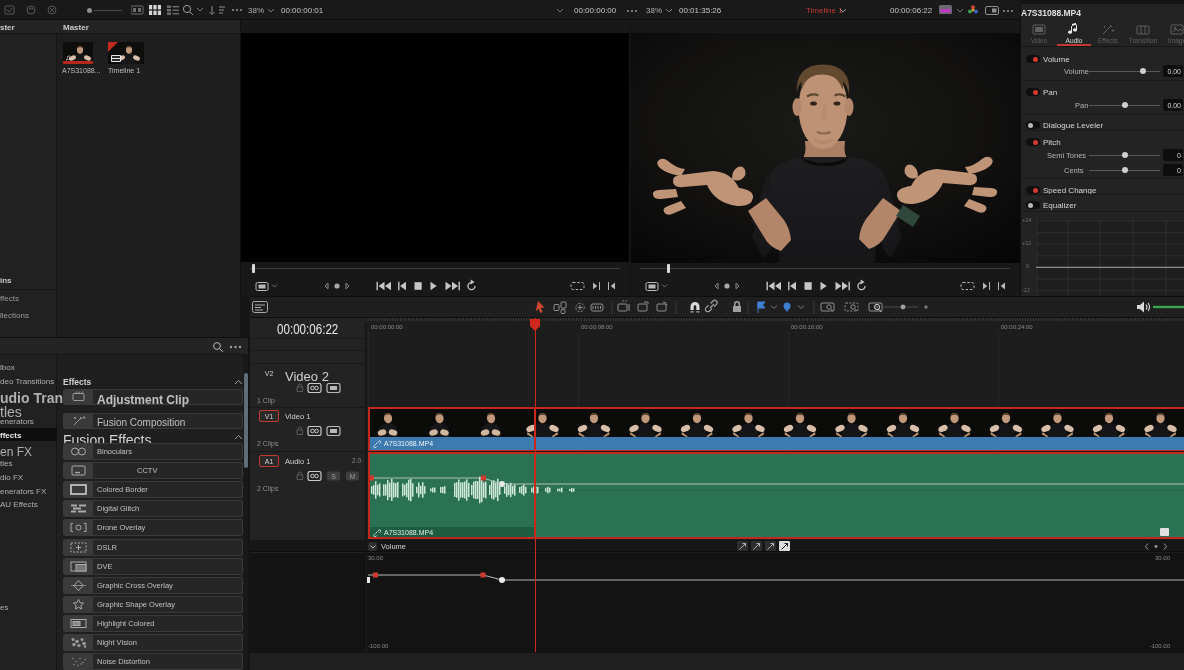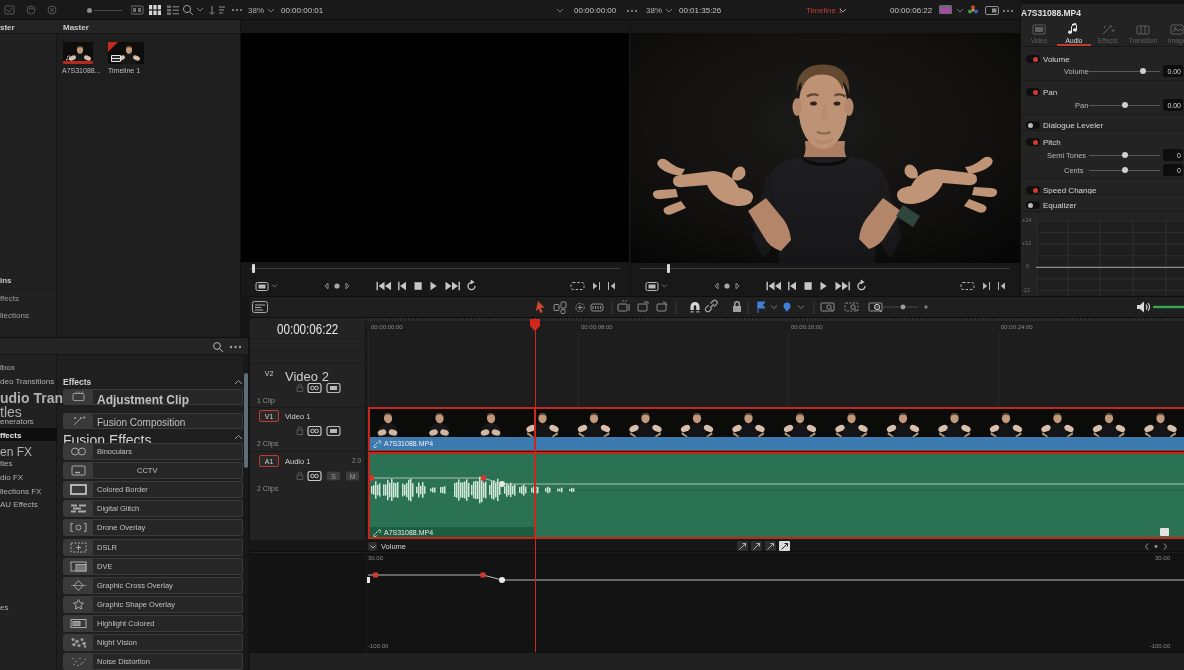--- a/index.html
+++ b/index.html
@@ -156,21 +156,21 @@
 <span class="txt" style="left:0px;top:364px;font-size:8px;color:#b0b0b0;font-weight:normal;">lbox</span>
 <span class="txt" style="left:0px;top:378px;font-size:8px;color:#b0b0b0;font-weight:normal;">deo Transitions</span>
 <span class="txt" style="left:0px;top:391px;font-size:14px;color:#b0b0b0;font-weight:bold;">udio Transitions</span>
 <span class="txt" style="left:0px;top:405px;font-size:14px;color:#b0b0b0;font-weight:normal;">tles</span>
 <span class="txt" style="left:0px;top:418px;font-size:8px;color:#b0b0b0;font-weight:normal;">enerators</span>
 <div class="abs" style="left:0;top:428px;width:57px;height:13px;background:#0e0e0e"></div>
 <span class="txt" style="left:0px;top:432px;font-size:8px;color:#e8e8e8;font-weight:bold;">ffects</span>
 <span class="txt" style="left:0px;top:446px;font-size:12px;color:#b0b0b0;font-weight:normal;">en FX</span>
 <span class="txt" style="left:0px;top:460px;font-size:8px;color:#b0b0b0;font-weight:normal;">tles</span>
 <span class="txt" style="left:0px;top:474px;font-size:8px;color:#b0b0b0;font-weight:normal;">dio FX</span>
-<span class="txt" style="left:0px;top:488px;font-size:8px;color:#b0b0b0;font-weight:normal;">llections FX</span>
+<span class="txt" style="left:0px;top:488px;font-size:8px;color:#b0b0b0;font-weight:normal;">enerators FX</span>
 <span class="txt" style="left:0px;top:501px;font-size:8px;color:#b0b0b0;font-weight:normal;">AU Effects</span>
 <span class="txt" style="left:0px;top:604px;font-size:8px;color:#b0b0b0;font-weight:normal;">es</span>
 <span class="txt" style="left:63px;top:378px;font-size:8.5px;color:#d2d2d2;font-weight:bold;">Effects</span>
 <svg class="abs" style="left:234px;top:379px" width="9" height="6">
     <path d="M1 5 l3.5 -3.5 l3.5 3.5" stroke="#9a9a9a" fill="none"></path>
   </svg>
 <div class="abs" style="left:63px;top:389px;width:180px;height:16px;background:#262626;border:1px solid #3a3a3a;border-radius:2px"></div>
 <div class="abs" style="left:64px;top:390px;width:29px;height:14px;background:#3a3a3a;border-radius:1px"><svg width="29" height="14" viewBox="0 0 29 14">
       <g stroke="#9a9a9a" fill="none">
         <rect x="9" y="3.5" width="11" height="7" rx="1"></rect>

